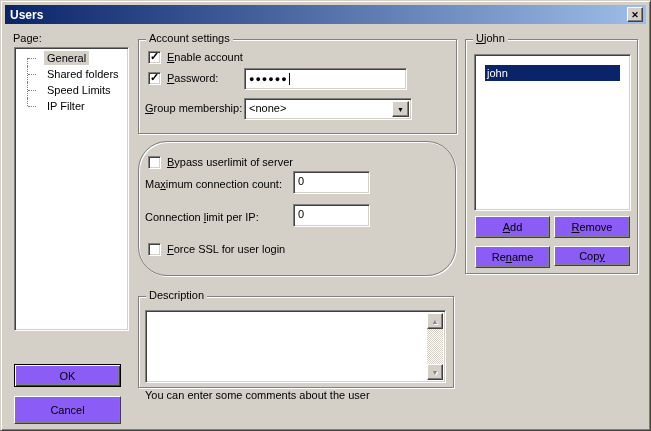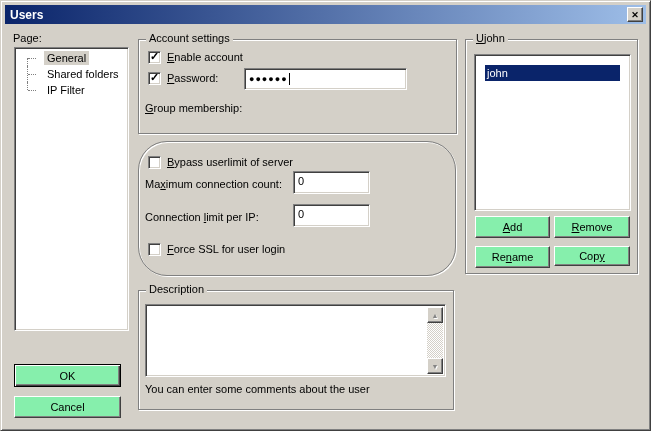--- a/index.html
+++ b/index.html
@@ -34,21 +34,21 @@
     box-shadow: inset 1px 1px 0 #404040, inset -1px -1px 0 #d4d0c8;
   }
 
   .group {
     position:absolute; border:1px solid #808080;
     box-shadow: inset 1px 1px 0 #ffffff, 1px 1px 0 #ffffff;
   }
   .group-title { position:absolute; top:-8px; left:7px; background:#d4d0c8; padding:0 3px; }
 
   .btn {
-    position:absolute; background:#86efac;
+    position:absolute; background:#8b5cf6;
     border:1px solid; border-color:#ffffff #404040 #404040 #ffffff;
     box-shadow: inset -1px -1px 0 #808080;
     display:flex; align-items:center; justify-content:center; cursor:default;
   }
   .btn-default {
     border:1px solid #000;
     box-shadow: inset 1px 1px 0 #ffffff, inset -1px -1px 0 #404040, inset -2px -2px 0 #808080;
   }
 
   .checkbox {
@@ -121,28 +121,32 @@
     <div class="tree-row">
       <span class="tree-conn"></span>
       <span class="tree-label selected">General</span>
     </div>
     <div class="tree-row">
       <span class="tree-conn"></span>
       <span class="tree-label">Shared folders</span>
     </div>
     <div class="tree-row">
       <span class="tree-conn"></span>
+      <span class="tree-label">Speed Limits</span>
+    </div>
+    <div class="tree-row">
+      <span class="tree-conn"></span>
       <span class="tree-label">IP Filter</span>
     </div>
   </div>
 
   <div class="btn btn-default" style="left:13px;top:363px;width:107px;height:23px;">
     <span>OK</span>
   </div>
-  <div class="btn" style="left:13px;top:395px;width:107px;height:22px;">
+  <div class="btn" style="left:13px;top:395px;width:107px;height:28px;">
     <span>Cancel</span>
   </div>
 
   <div class="group" style="left:137px;top:38px;width:319px;height:95px;">
     <div class="group-title label">Account settings</div>
 
     <div class="check-row" style="left:9px;top:10px;">
       <div class="checkbox checked">
         <span class="check-glyph">✓</span>
       </div>
@@ -153,20 +157,26 @@
       <div class="checkbox checked">
         <span class="check-glyph">✓</span>
       </div>
       <span class="label"><span></span><span class="mn">P</span><span>assword:</span></span>
     </div>
     <div class="sunken edit" style="left:105px;top:28px;width:163px;height:22px;">
       <span class="pw">●●●●●●</span><span class="caret"></span>
     </div>
 
     <div class="label" style="position:absolute;left:6px;top:62px;"><span></span><span class="mn">G</span><span>roup membership:</span></div>
+    <div class="sunken combo" style="left:105px;top:58px;width:168px;height:22px;">
+      <span>&lt;none&gt;</span>
+      <div class="combo-btn">
+        <span>▼</span>
+      </div>
+    </div>
   </div>
 
   <div class="group" style="left:137px;top:140px;width:318px;height:135px;border-radius:29px;">
 
     <div class="check-row" style="left:9px;top:13px;">
       <div class="checkbox">
         
       </div>
       <span class="label"><span></span><span class="mn">B</span><span>ypass userlimit of server</span></span>
     </div>
@@ -182,21 +192,21 @@
     </div>
 
     <div class="check-row" style="left:9px;top:100px;">
       <div class="checkbox">
         
       </div>
       <span class="label"><span></span><span class="mn">F</span><span>orce SSL for user login</span></span>
     </div>
   </div>
 
-  <div class="group" style="left:137px;top:289px;width:316px;height:120px;padding-left:12px;">
+  <div class="group" style="left:137px;top:295px;width:316px;height:92px;padding-left:12px;">
     <div class="group-title label">Description</div>
 
     <div class="sunken textarea">
       <div class="textarea-text"></div>
       <div class="scrollbar">
         <div class="sb-btn sb-up">
           <span>▲</span>
         </div>
         <div class="sb-btn sb-down">
           <span>▼</span>

